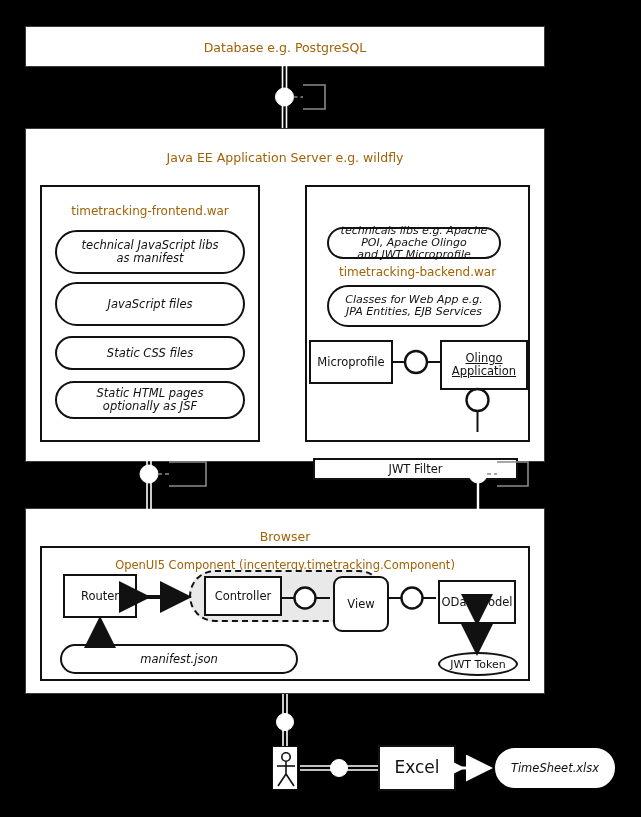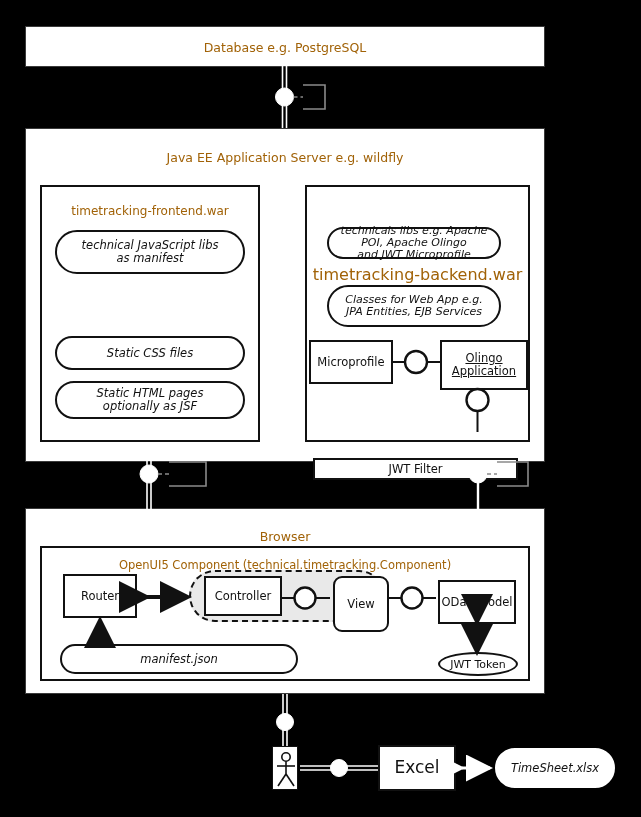--- a/index.html
+++ b/index.html
@@ -60,32 +60,35 @@
 
   <div class="grp" style="left:40px;top:185px;width:220px;height:257px;z-index:2;">
     <div class="title" style="top:17px;font-size:12px;">timetracking-frontend.war</div>
   </div>
   <div class="pill lay3" style="left:55px;top:230px;width:190px;height:44px;font-size:11.5px;">
     <div>
       <div>technical JavaScript libs</div>
       <div>as manifest</div>
     </div>
   </div>
+  <div class="pill lay3" style="left:55px;top:282px;width:190px;height:44px;font-size:11.5px;">
+    <div>JavaScript files</div>
+  </div>
   <div class="pill lay3" style="left:55px;top:336px;width:190px;height:34px;font-size:11.5px;">
     <div>Static CSS files</div>
   </div>
   <div class="pill lay3" style="left:55px;top:381px;width:190px;height:38px;font-size:11.5px;">
     <div>
       <div>Static HTML pages</div>
       <div>optionally as JSF</div>
     </div>
   </div>
 
   <div class="grp" style="left:305px;top:185px;width:225px;height:257px;z-index:2;">
-    <div class="title" style="top:34px;font-size:16px;margin-top:44px;">timetracking-backend.war</div>
+    <div class="title" style="top:34px;font-size:12px;margin-top:44px;">timetracking-backend.war</div>
   </div>
   <div class="pill lay3" style="left:327px;top:227px;width:174px;height:32px;font-size:11px;">
     <div>
       <div>technicals libs e.g. Apache</div>
       <div>POI, Apache Olingo</div>
       <div>and JWT Microprofile</div>
     </div>
   </div>
   <div class="pill lay3" style="left:327px;top:285px;width:174px;height:42px;font-size:11px;">
     <div>
@@ -116,21 +119,21 @@
 
   <div class="rect lay5" style="left:313px;top:418px;width:205px;height:22px;font-size:11.5px;margin-top:40px;">
     <div>JWT Filter</div>
   </div>
 
   <div class="panel" style="left:25px;top:508px;width:520px;height:186px;">
     <div class="title" style="top:20px;font-size:12.5px;">Browser</div>
   </div>
 
   <div class="grp" style="left:40px;top:546px;width:490px;height:135px;z-index:2;">
-    <div class="title" style="top:10px;font-size:11.5px;">OpenUI5 Component (technical.timetracking.Component)</div>
+    <div class="title" style="top:10px;font-size:11.5px;">OpenUI5 Component (incentergy.timetracking.Component)</div>
   </div>
 
   <div class="mvc lay3" style="left:189px;top:570px;width:196px;height:52px;"></div>
 
   <svg class="ov lay3" viewBox="0 0 641 817">
     <line x1="281" y1="598" x2="330" y2="598" stroke="#111" stroke-width="2"></line>
     <line x1="389" y1="598" x2="436" y2="598" stroke="#111" stroke-width="2"></line>
   </svg>
 
   <div class="rect lay4" style="left:63px;top:574px;width:74px;height:44px;font-size:11.5px;">

